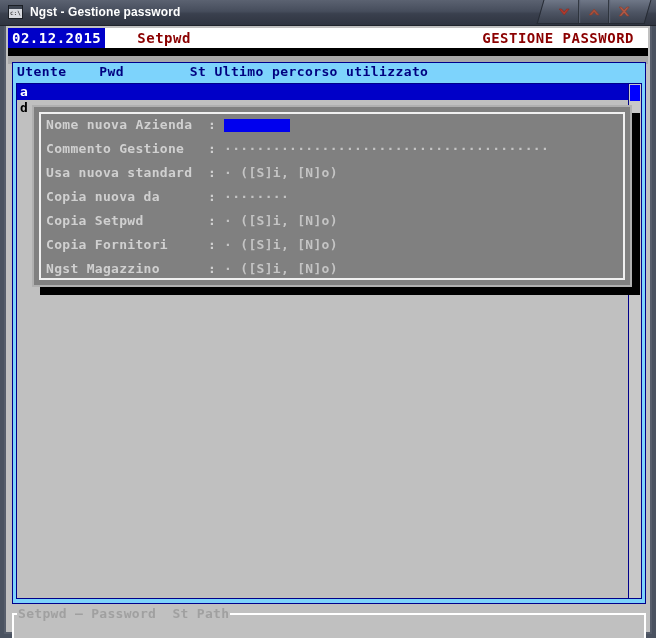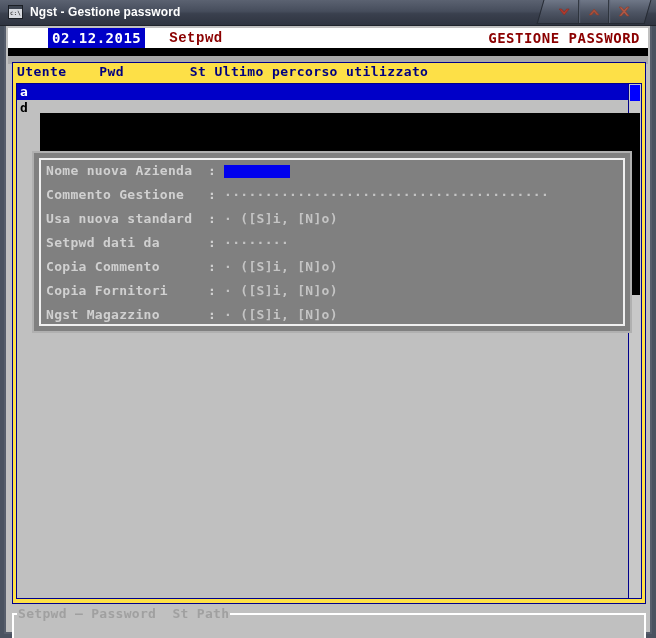--- a/index.html
+++ b/index.html
@@ -121,37 +121,35 @@
     align-items: center;
   }
   .hdr-date {
     background: #0000c8;
     color: #ffffff;
     font-size: 14px;
     font-weight: bold;
     line-height: 20px;
     padding: 0 4px;
     letter-spacing: 0.5px;
-    margin-left: 40px;
   }
   .hdr-prog {
     color: #8b0000;
     font-size: 14px;
     font-weight: bold;
-    margin-left: 24px;
+    margin-left: 32px;
     letter-spacing: 0.5px;
-    font-family: Liberation Mono, monospace;
   }
   .hdr-title {
     margin-left: auto;
     color: #8b0000;
     font-size: 14px;
     font-weight: bold;
     letter-spacing: 0.5px;
-    padding-right: 8px;
+    padding-right: 14px;
   }
   .hdr-blackbar {
     position: absolute;
     left: 2px; top: 22px;
     width: 640px;
     height: 8px;
     background: #000000;
   }
   .hdr-graybar {
     position: absolute;
@@ -161,21 +159,21 @@
     background: #a8a8a8;
   }
 
   
   .list-panel {
     position: absolute;
     left: 6px; top: 36px;
     width: 634px;
     height: 542px;
     border: 1px solid #00008b;
-    background: #fde047;
+    background: #7dd3fc;
     box-sizing: border-box;
   }
   .col-head {
     position: absolute;
     left: 4px; top: 1px;
     color: #000080;
     font-size: 13px;
     font-weight: bold;
     white-space: pre;
     letter-spacing: 0.4px;
@@ -233,21 +231,20 @@
   }
   .dialog {
     position: absolute;
     left: 26px; top: 79px;
     width: 600px;
     height: 182px;
     background: #808080;
     border: 2px solid #b0b0b0;
     box-sizing: border-box;
     padding: 12px;
-    margin-top: 46px;
   }
   .dlg-inner {
     position: absolute;
     left: 5px; top: 5px;
     right: 5px; bottom: 5px;
     border: 2px solid #f0f0f0;
     box-sizing: border-box;
   }
   .dlg-fields {
     position: absolute;
@@ -394,27 +391,27 @@
           <span class="dlg-value">········································</span>
         </div>
 
         <div class="dlg-row">
           <span class="dlg-label">Usa nuova standard</span>
           <span class="dlg-colon">:</span>
           <span class="dlg-value">· ([S]i, [N]o)</span>
         </div>
 
         <div class="dlg-row">
-          <span class="dlg-label">Setpwd dati da</span>
+          <span class="dlg-label">Copia nuova da</span>
           <span class="dlg-colon">:</span>
           <span class="dlg-value">········</span>
         </div>
 
         <div class="dlg-row">
-          <span class="dlg-label">Copia Commento</span>
+          <span class="dlg-label">Copia Setpwd</span>
           <span class="dlg-colon">:</span>
           <span class="dlg-value">· ([S]i, [N]o)</span>
         </div>
 
         <div class="dlg-row">
           <span class="dlg-label">Copia Fornitori</span>
           <span class="dlg-colon">:</span>
           <span class="dlg-value">· ([S]i, [N]o)</span>
         </div>
 

